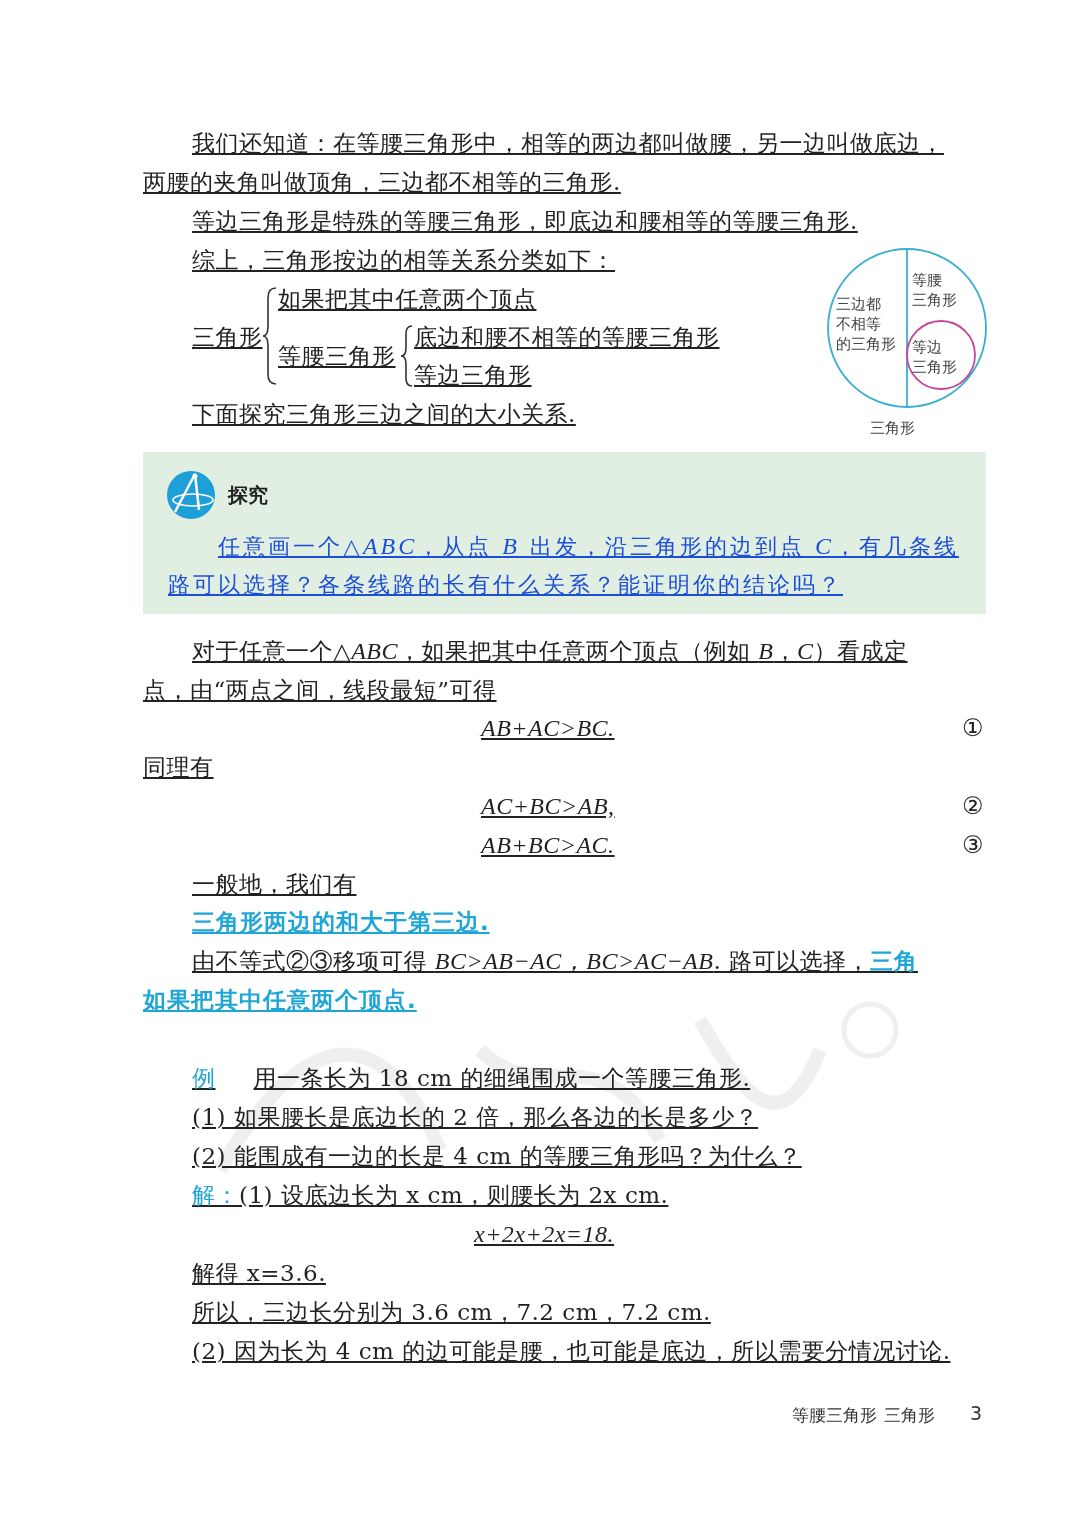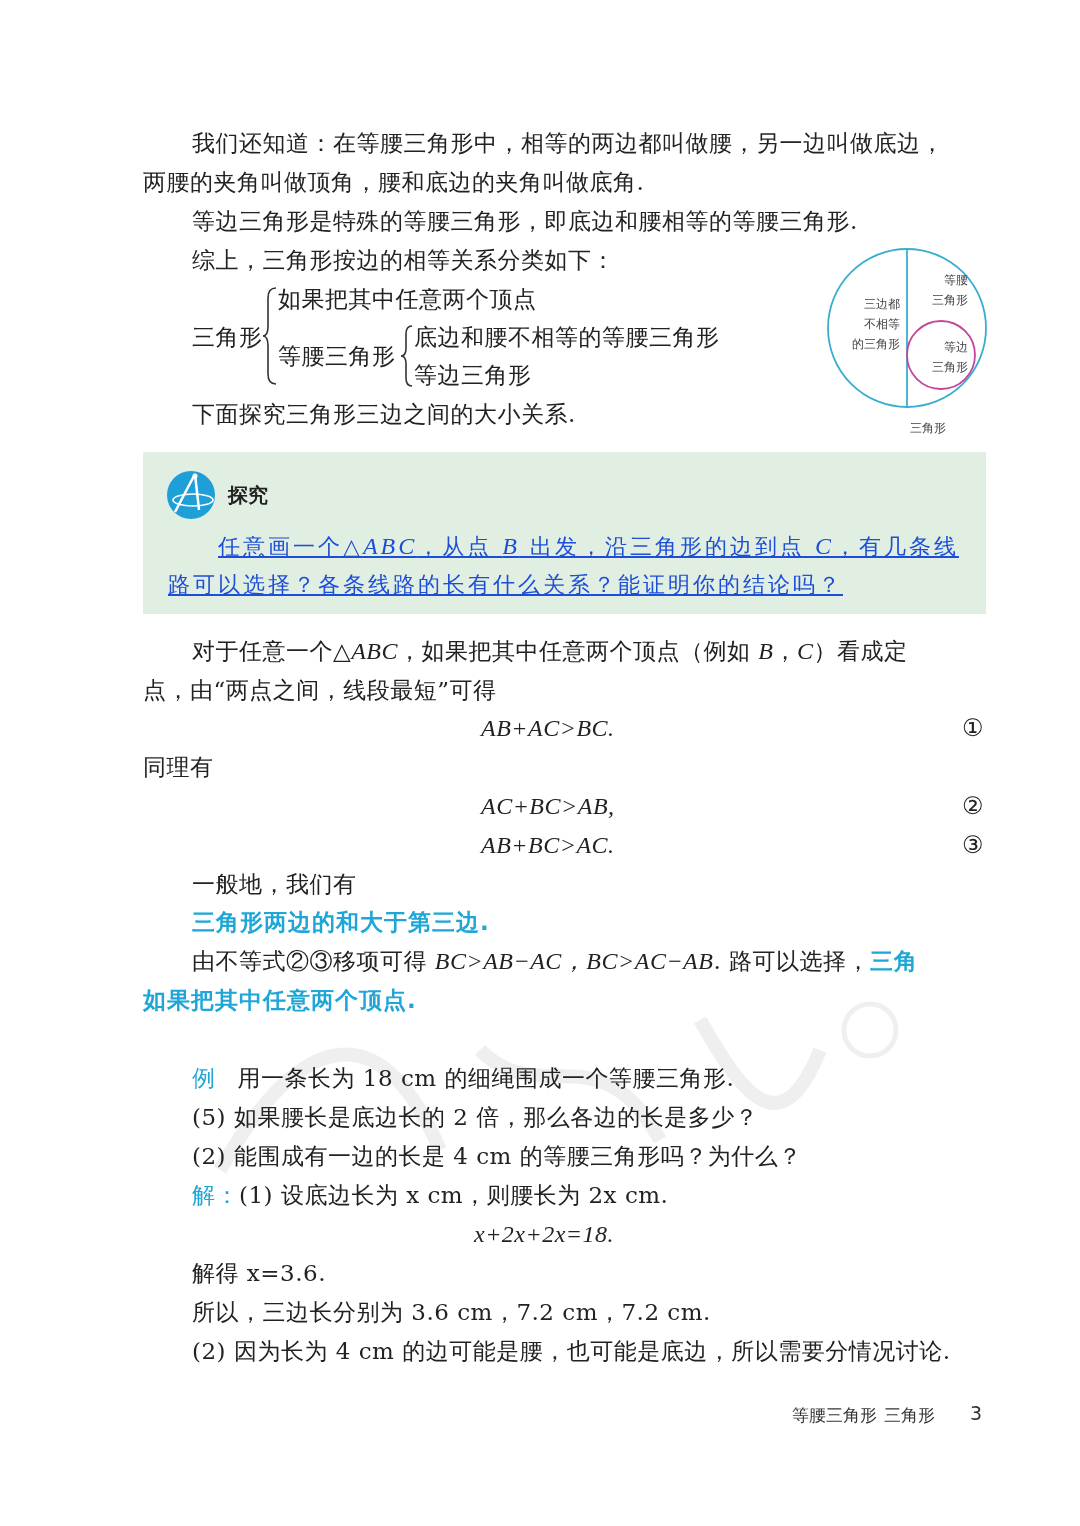--- a/index.html
+++ b/index.html
@@ -1,42 +1,42 @@
 <!DOCTYPE html>
 <html><head>
 <meta charset="utf-8">
 <style>
   html, body { margin: 0; padding: 0; background: #ffffff; }
   body { width: 1080px; height: 1526px; position: relative; overflow: hidden;
          font-family: "DejaVu Serif", "Liberation Serif", serif; color: #222; }
-  .line { position: absolute; font-size: 23px; line-height: 30px; white-space: nowrap; letter-spacing: 0.5px; }
+  .line { position: absolute; font-size: 23px; line-height: 30px; white-space: nowrap; letter-spacing: 0.5px; text-decoration: underline; }
   .indent { left: 192px; }
   .flush { left: 143px; }
   .math { font-family: "Liberation Serif", serif; font-style: italic; font-size: 24px; }
   .eqno { position: absolute; left: 962px; font-size: 24px; line-height: 30px; font-family: "DejaVu Sans", sans-serif; }
   .blue { color: #1fa6d6; }
   .bold-blue { color: #1fa6d6; font-family: "DejaVu Sans", sans-serif; font-weight: bold; letter-spacing: 1px; }
   .brace { position: absolute; color: #333; font-family: "DejaVu Serif", serif; }
   .explore-box { position: absolute; left: 143px; top: 452px; width: 843px; height: 162px; background: #e1efe3; }
   .explore-title { position: absolute; left: 228px; top: 482px; font-family: "DejaVu Sans", sans-serif; font-weight: bold; font-size: 20px; color: #222; }
   .explore-text { position: absolute; font-size: 22px; line-height: 30px; letter-spacing: 3px; white-space: nowrap; color: #1d4ed8; text-decoration: underline; }
-  .venn-label { position: absolute; font-size: 12px; line-height: 20px; text-align: right; color: #444; font-family: "DejaVu Sans", sans-serif; }
+  .venn-label { position: absolute; font-size: 15px; line-height: 20px; text-align: left; color: #444; font-family: "DejaVu Sans", sans-serif; }
   .footer { position: absolute; top: 1404px; font-size: 17px; color: #333; font-family: "DejaVu Sans", sans-serif; }
   .watermark { position: absolute; left: 180px; top: 990px; width: 720px; height: 200px; opacity: 0.06; pointer-events: none; }
 </style>
 </head>
 <body>
 
 <svg class="watermark" viewBox="0 0 720 200">
   <path d="M40 180 C120 40, 200 20, 260 160 M300 60 C360 120, 420 40, 480 150 M520 30 C560 100, 600 160, 640 60" stroke="#000" stroke-width="14" fill="none"></path>
   <circle cx="690" cy="40" r="26" stroke="#000" stroke-width="5" fill="none"></circle>
 </svg>
 
 <div class="line indent" style="top:128px">我们还知道：在等腰三角形中，相等的两边都叫做腰，另一边叫做底边，</div>
-<div class="line flush" style="top:167px">两腰的夹角叫做顶角，腰和底边的夹角叫做底角.</div>
+<div class="line flush" style="top:167px">两腰的夹角叫做顶角，三边都不相等的三角形.</div>
 <div class="line indent" style="top:206px">等边三角形是特殊的等腰三角形，即底边和腰相等的等腰三角形.</div>
 <div class="line indent" style="top:245px">综上，三角形按边的相等关系分类如下：</div>
 
 <div>
   <div class="line" style="left:192px; top:322px">三角形</div>
   <svg class="brace" style="left:262px; top:286px" width="16" height="100">
     <path d="M14 2 Q6 2 6 12 L6 40 Q6 50 1 50 Q6 50 6 60 L6 88 Q6 98 14 98" stroke="#333" stroke-width="1.6" fill="none"></path>
   </svg>
   <div class="line" style="left:278px; top:284px">如果把其中任意两个顶点</div>
   <div class="line" style="left:278px; top:341px">等腰三角形</div>
@@ -89,22 +89,22 @@
 <div class="line flush" style="top:752px">同理有</div>
 <div class="line math" style="left:481px; top:791px">AC+BC&gt;AB,</div>
 <div class="eqno" style="top:791px">②</div>
 <div class="line math" style="left:481px; top:830px">AB+BC&gt;AC.</div>
 <div class="eqno" style="top:830px">③</div>
 <div class="line indent" style="top:869px">一般地，我们有</div>
 <div class="line indent bold-blue" style="top:907px">三角形两边的和大于第三边.</div>
 <div class="line indent" style="top:946px"><span>由不等式②③移项可得 </span><span class="math">BC&gt;AB−AC，BC&gt;AC−AB</span><span>. 路可以选择，</span><span class="bold-blue">三角</span></div>
 <div class="line flush bold-blue" style="top:985px">如果把其中任意两个顶点.</div>
 
-<div class="line indent" style="top:1063px"><span class="blue">例</span><span style="margin-left:22px">用一条长为 18 cm 的细绳围成一个等腰三角形.</span></div>
-<div class="line indent" style="top:1102px">(5) 如果腰长是底边长的 2 倍，那么各边的长是多少？</div>
+<div class="line indent" style="top:1063px"><span class="blue">例</span><span style="margin-left:38px">用一条长为 18 cm 的细绳围成一个等腰三角形.</span></div>
+<div class="line indent" style="top:1102px">(1) 如果腰长是底边长的 2 倍，那么各边的长是多少？</div>
 <div class="line indent" style="top:1141px">(2) 能围成有一边的长是 4 cm 的等腰三角形吗？为什么？</div>
 <div class="line indent" style="top:1180px"><span class="blue">解：</span><span>(1) 设底边长为 x cm，则腰长为 2x cm.</span></div>
 <div class="line math" style="left:474px; top:1219px">x+2x+2x=18.</div>
 <div class="line indent" style="top:1258px">解得 x=3.6.</div>
 <div class="line indent" style="top:1297px">所以，三边长分别为 3.6 cm，7.2 cm，7.2 cm.</div>
 <div class="line indent" style="top:1336px">(2) 因为长为 4 cm 的边可能是腰，也可能是底边，所以需要分情况讨论.</div>
 
 <div class="footer" style="left:792px">等腰三角形</div>
 <div class="footer" style="left:884px">三角形</div>
 <div class="footer" style="left:970px; font-size:19px; top:1402px">3</div>

